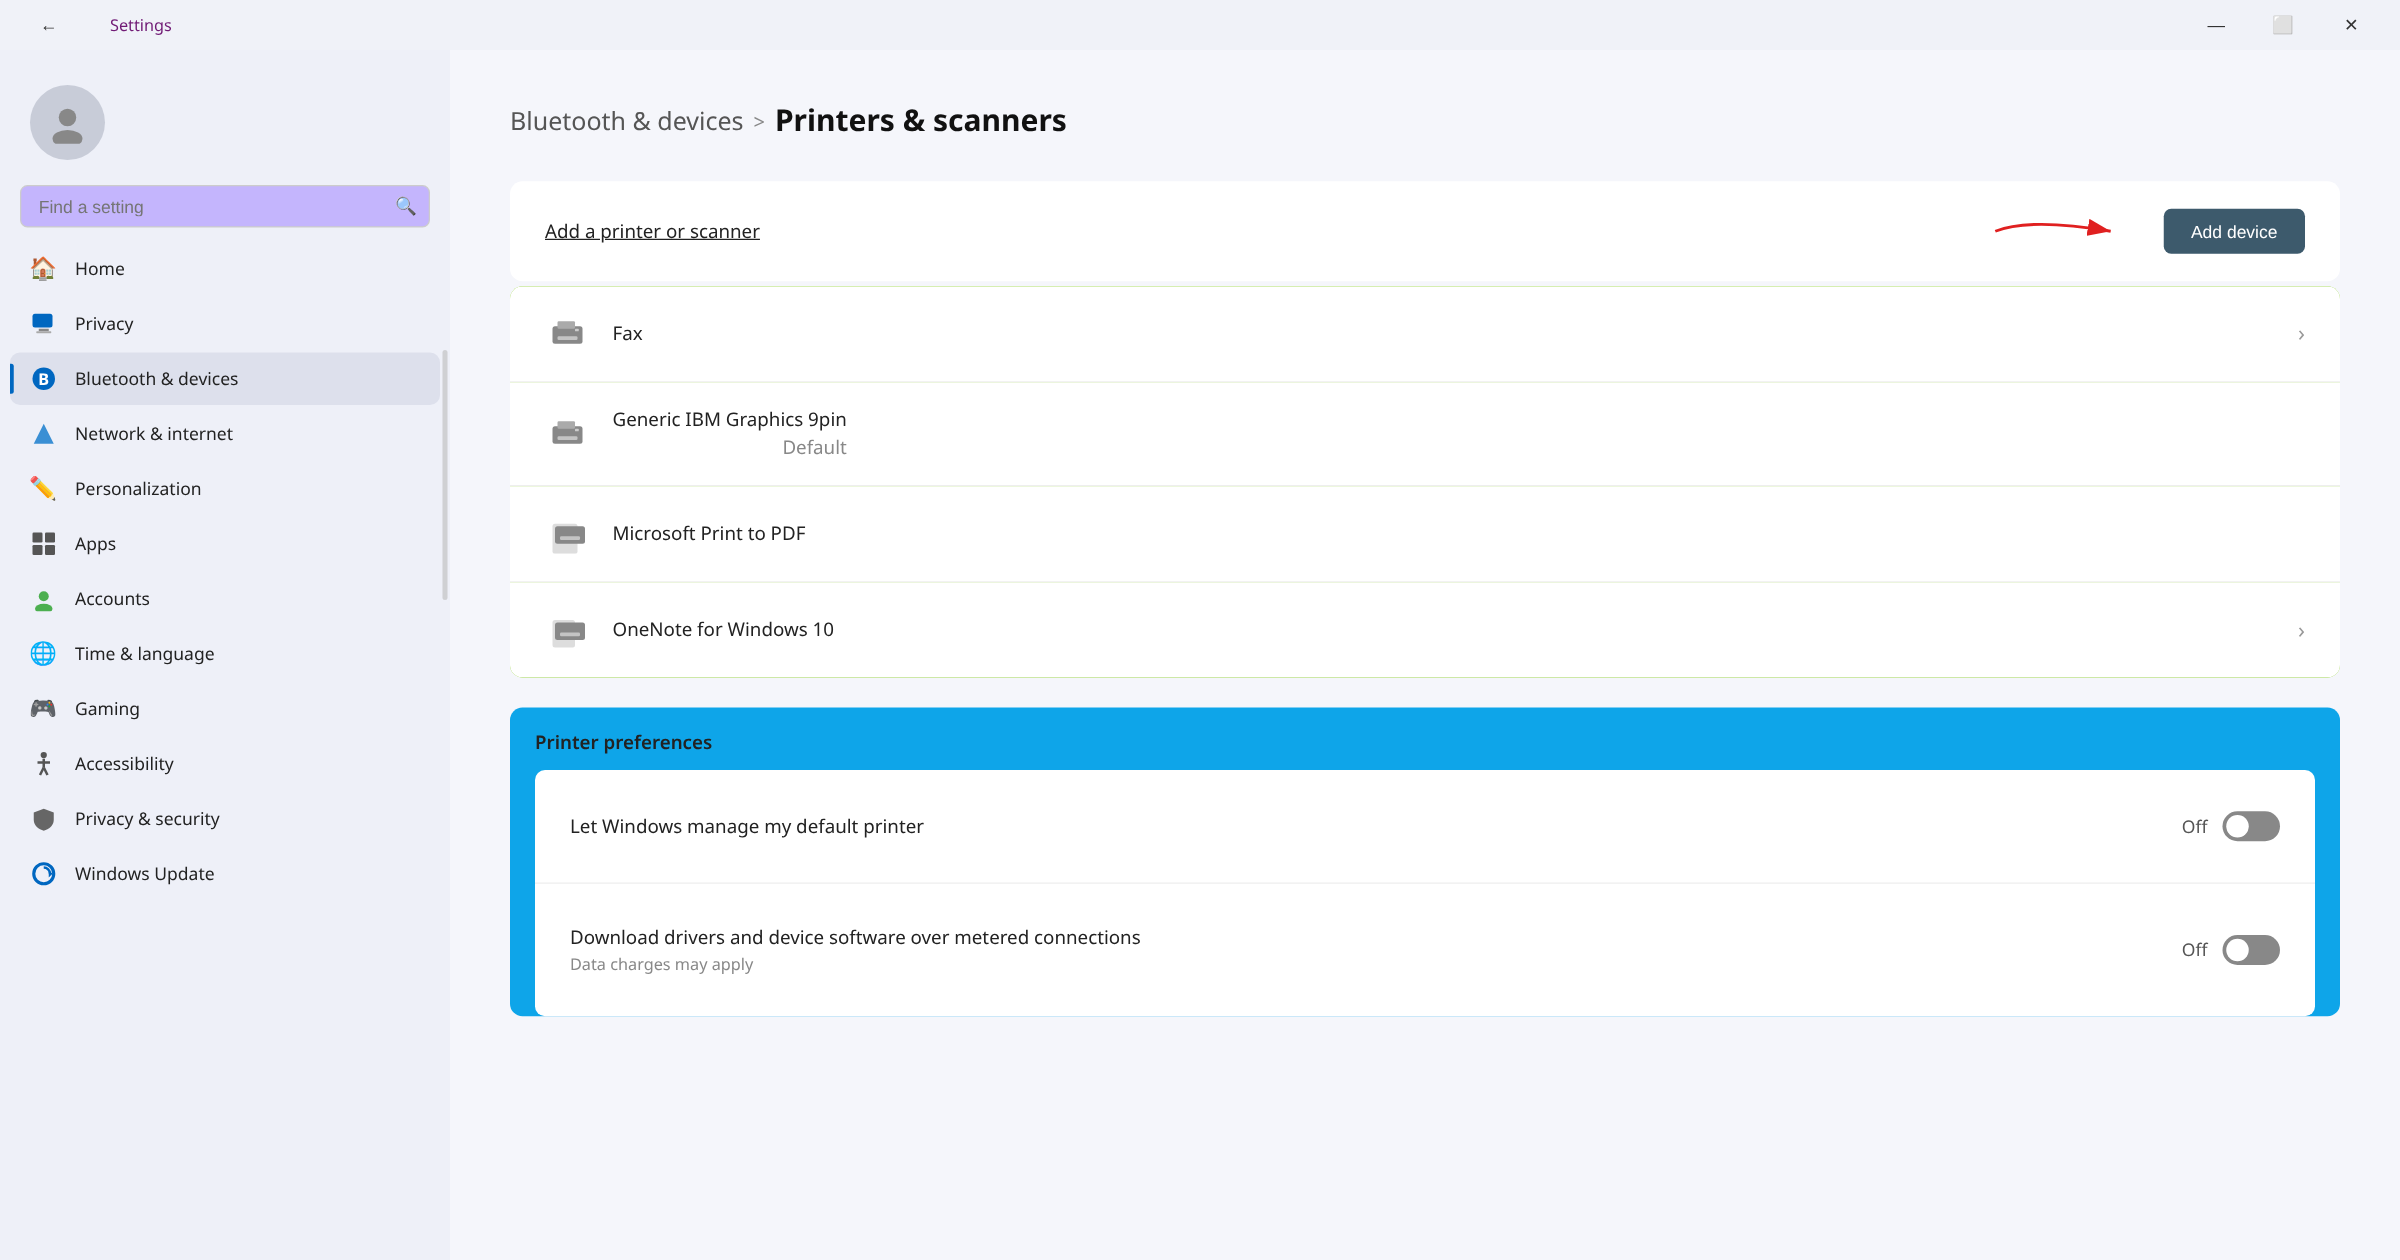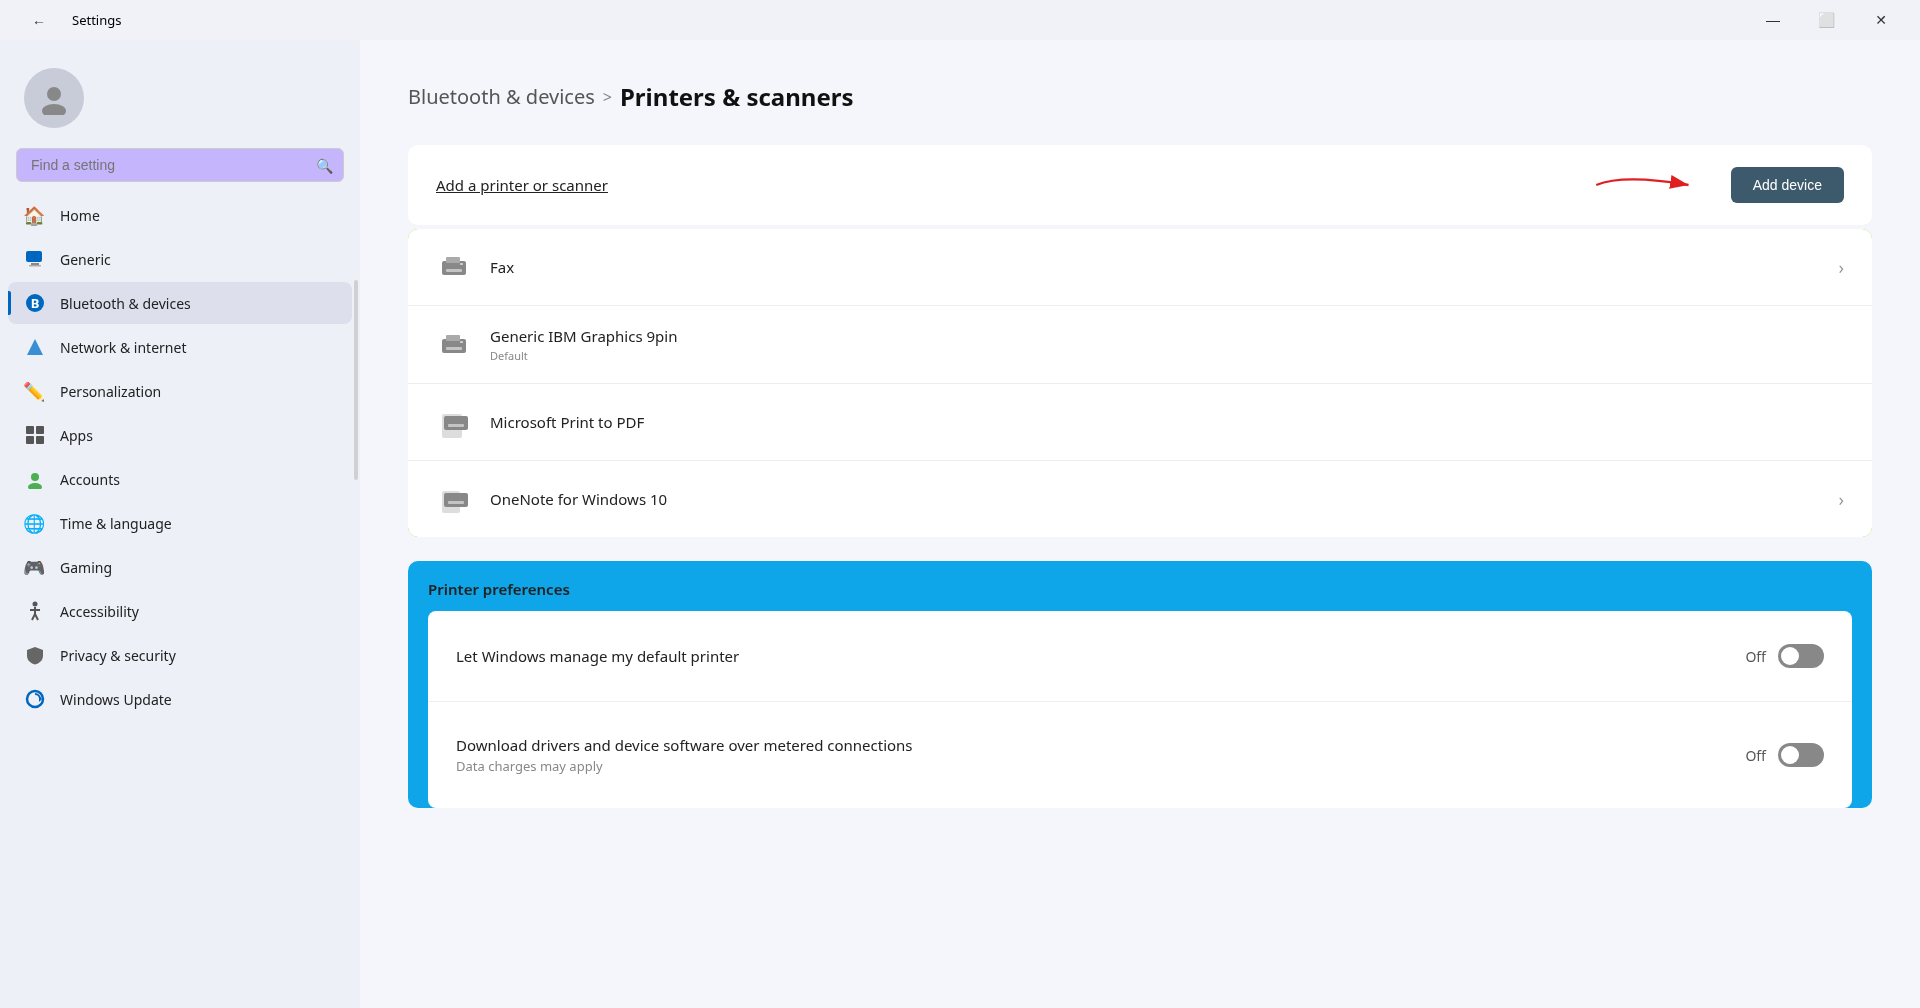--- a/index.html
+++ b/index.html
@@ -22,21 +22,22 @@
       background: #f0f2f8;
       height: 40px;
     }
     .title-bar-left {
       display: flex;
       align-items: center;
       gap: 10px;
     }
     .title-bar-title {
       font-size: 13px;
-      color: #000000;
+      color: #701a75;
+      margin-left: 16px;
     }
     .title-bar-controls {
       display: flex;
       gap: 8px;
     }
     .title-bar-btn {
       width: 46px;
       height: 32px;
       border: none;
       background: transparent;
@@ -252,23 +253,24 @@
       align-items: center;
       justify-content: center;
       color: #555;
       font-size: 26px;
     }
     .printer-name {
       font-size: 15px;
       color: #222;
     }
     .printer-subtitle {
-      font-size: 11px;
+      font-size: 15px;
       color: #888;
       margin-top: 2px;
+      text-align: right;
     }
     .printer-chevron {
       color: #999;
       font-size: 18px;
     }
 
     .printers-card {
       background: #84cc16;
       border-radius: 10px;
       margin-bottom: 24px;
@@ -383,21 +385,21 @@
       </div>
 
       <div class="nav-item">
         <span class="nav-icon">
           <svg width="20" height="20" viewBox="0 0 20 20">
               <rect x="1" y="2" width="16" height="11" rx="2" fill="#0067c0"></rect>
               <rect x="6" y="14" width="8" height="2" fill="#888"></rect>
               <rect x="4" y="16" width="12" height="1.5" rx="0.5" fill="#aaa"></rect>
             </svg>
         </span>
-        <span>Generic</span>
+        <span>Privacy</span>
       </div>
 
       <div class="nav-item active">
         <span class="nav-icon">
           <svg width="20" height="20" viewBox="0 0 20 20">
             <circle cx="10" cy="10" r="9" fill="#0067c0"></circle>
             <text x="10" y="15" text-anchor="middle" fill="white" font-size="13" font-weight="bold">B</text>
           </svg>
         </span>
         <span>Bluetooth &amp; devices</span>

